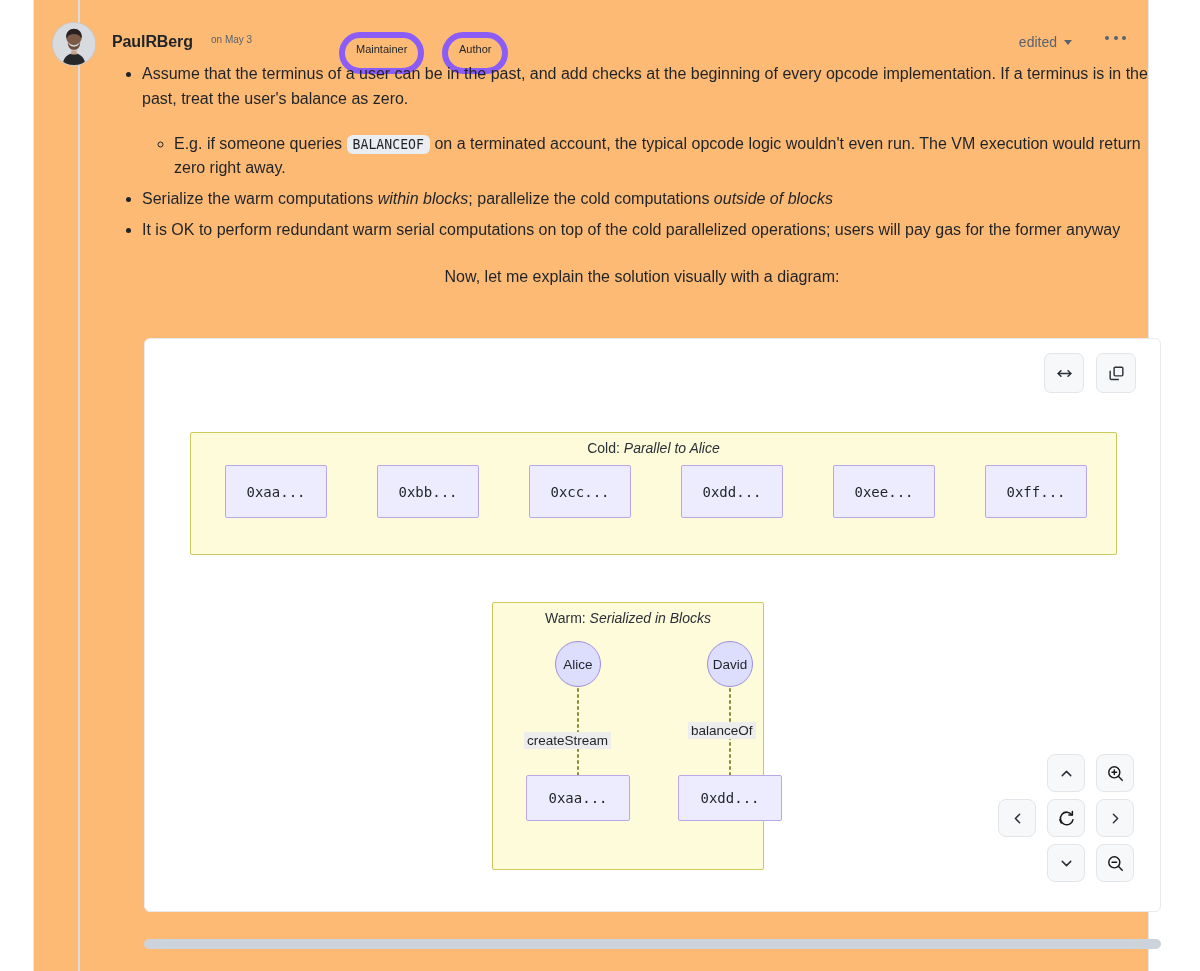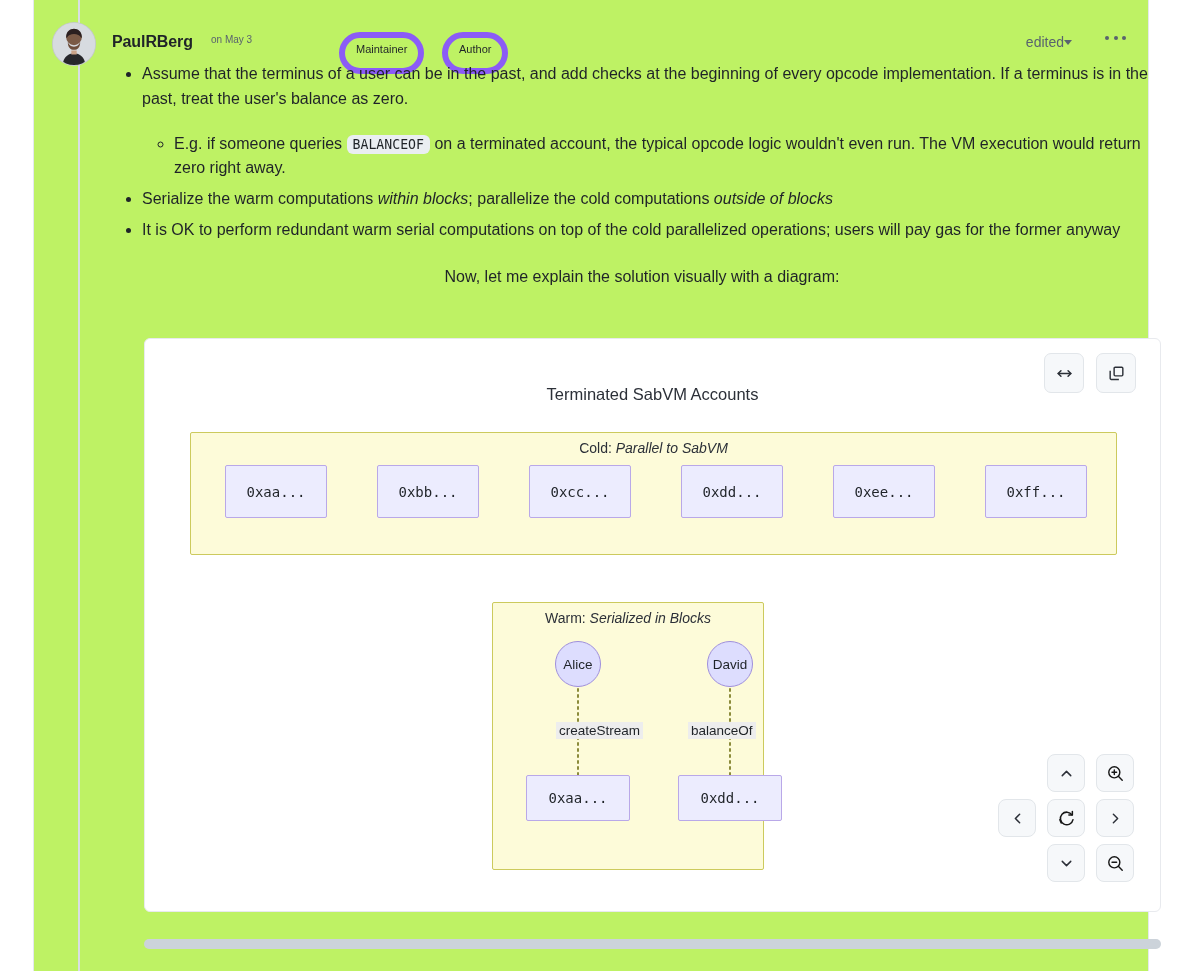--- a/index.html
+++ b/index.html
@@ -9,21 +9,21 @@
     font-family: "Liberation Sans", sans-serif;
     overflow: hidden;
   }
 
   
   #page { position: relative; width: 1200px; height: 971px; background:#ffffff; }
 
   #comment-panel {
     position: absolute;
     left: 33px; top: 0; width: 1116px; height: 971px;
-    background: #bef264;
+    background: #fdba74;
     border-left: 1px solid #e4e8ed;
     border-right: 1px solid #e4e8ed;
   }
 
   
   #thread-line {
     position: absolute;
     left: 44px; top: 0; width: 2px; height: 971px;
     background: #d8dee4;
   }
@@ -54,21 +54,21 @@
     border: 6px solid #8b5cf6; border-radius: 2em;
     font-size: 11px; color: #1f2328; padding: 0 11px;
     background: transparent; white-space: nowrap;
   }
   #badge-maintainer { left: 305px; }
   #badge-author { left: 408px; }
 
   #edited-menu {
     position: absolute; right: 78px; top: 34px;
     font-size: 14px; color: #59636e;
-    display: flex; align-items: center; 
+    display: flex; align-items: center; gap: 7px;
     cursor: pointer;
   }
   .caret-down {
     width: 0; height: 0;
     border-left: 4.5px solid transparent;
     border-right: 4.5px solid transparent;
     border-top: 5px solid #59636e;
     display: inline-block;
   }
   #kebab-menu {
@@ -176,21 +176,21 @@
 
   
   .warm-edges { position:absolute; left: 0; top: 38px; width: 324px; height: 230px; }
 
   .edge-label {
     position: absolute;
     background: #ededed;
     font-size: 13.5px; color: #1f2328;
     padding: 1px 3px; white-space: nowrap;
   }
-  #edge-label-0 { left: 31px; top: 119px; margin-left: 32px; }
+  #edge-label-0 { left: 31px; top: 129px; }
   #edge-label-1 { left: 195px; top: 119px; }
 
   
   #nav-pad { position: absolute; right: 22px; bottom: 22px; width: 140px; height: 135px; }
   .pad-btn {
     position: absolute;
     width: 38px; height: 38px;
     background: #f6f8fa;
     border: 1px solid #e2e6ea;
     border-radius: 8px;
@@ -285,25 +285,24 @@
             <path d="M16.5 8.5 20 12l-3.5 3.5"></path>
         </svg>
       </div>
       <div class="icon-btn" id="btn-copy">
         <svg width="19" height="19" viewBox="0 0 24 24" fill="none" stroke="#2c3038" stroke-width="1.8" stroke-linejoin="round">
           <rect x="9" y="4" width="11" height="11" rx="1.4"></rect>
           <path d="M15 19.5H5.4A1.4 1.4 0 0 1 4 18.1V8.5"></path>
         </svg>
       </div>
 
-      <div class="diagram-title">Terminated SabVM Accounts</div>
 
       <div class="subgraph" id="subgraph-cold">
         <div class="subgraph-label">
-          <span>Cold: </span><em>Parallel to SabVM</em>
+          <span>Cold: </span><em>Parallel to Alice</em>
         </div>
         <div class="node-box cold-node" id="cold-n0">0xaa...</div>
         <div class="node-box cold-node" id="cold-n1">0xbb...</div>
         <div class="node-box cold-node" id="cold-n2">0xcc...</div>
         <div class="node-box cold-node" id="cold-n3">0xdd...</div>
         <div class="node-box cold-node" id="cold-n4">0xee...</div>
         <div class="node-box cold-node" id="cold-n5">0xff...</div>
       </div>
 
       <div class="subgraph" id="subgraph-warm">

